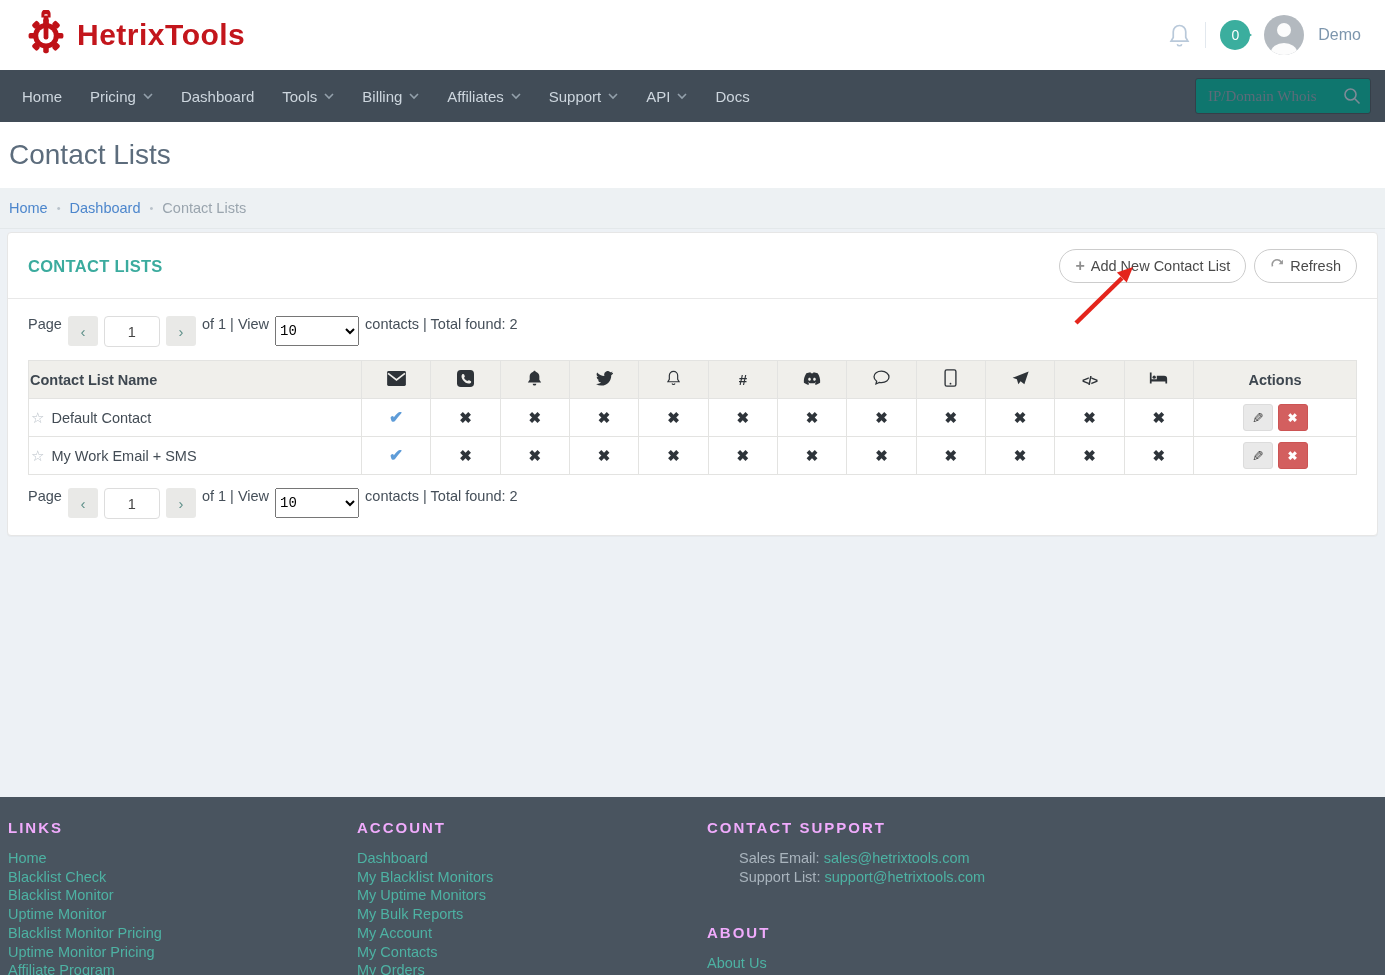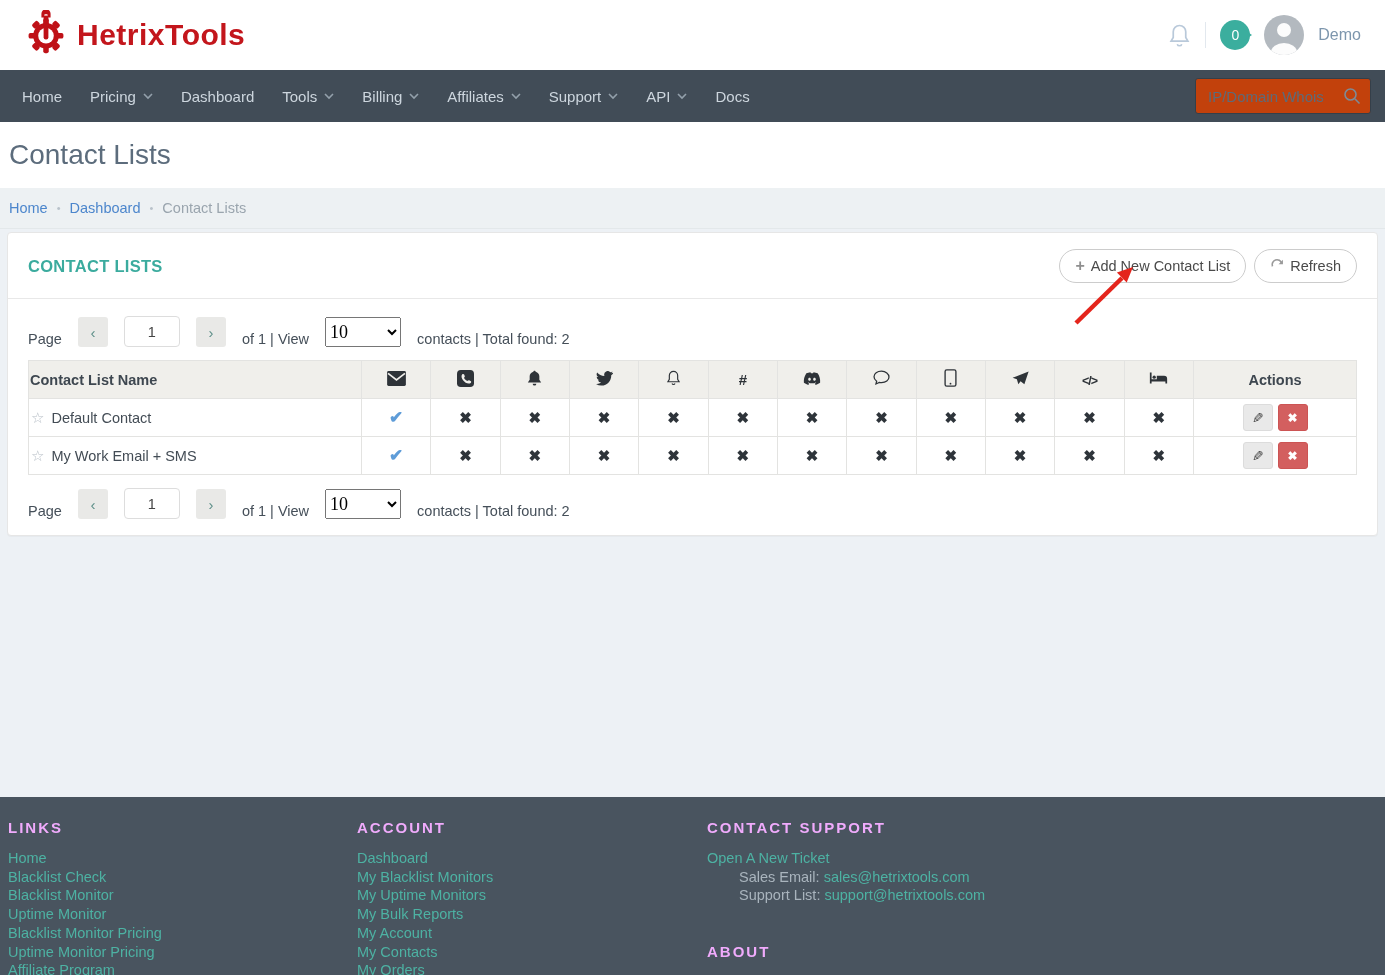--- a/index.html
+++ b/index.html
@@ -20,22 +20,22 @@
   .avatar::after { content:""; position:absolute; bottom:-6px; left:7px; width:26px; height:18px; border-radius:50% 50% 0 0; background:#fcfcfc; }
   .username { color:#7d96ad; font-size:16px; cursor:pointer; }
   .bell-btn { cursor:pointer; display:flex; align-items:center; }
 
   
   .nav { height:52px; background:#414c57; display:flex; align-items:center; justify-content:space-between; padding:0 8px; }
   .nav-items { display:flex; align-items:center; height:100%; }
   .nav-item { color:#cdd6de; font-size:15px; padding:0 14px; height:52px; display:flex; align-items:center; gap:7px; cursor:pointer; white-space:nowrap; }
   .nav-item .caret { display:flex; color:#93a0ab; }
   .nav-search { position:relative; margin-right:6px; }
-  .nav-search input { width:176px; height:36px; background:#c2410c; border:1px solid #353f49; border-radius:3px;
-                      color:#c3ccd4; padding:0 36px 0 12px; font-size:15px; font-family:Liberation Sans, sans-serif; }
+  .nav-search input { width:176px; height:36px; background:#0f766e; border:1px solid #353f49; border-radius:3px;
+                      color:#c3ccd4; padding:0 36px 0 12px; font-size:15px; font-family:Liberation Serif, serif; }
   .nav-search input::placeholder { color:#5d6b79; }
   .search-icon { position:absolute; right:10px; top:9px; cursor:pointer; display:flex; }
 
   
   .title-bar { height:66px; background:#fff; display:flex; align-items:center; padding:0 9px; }
   .page-title { font-size:28px; font-weight:300; color:#5c6c7c; }
   .breadcrumb-bar { height:41px; background:#edf1f3; border-bottom:1px solid #e3e8ea; display:flex; align-items:center; padding:0 9px; gap:9px; font-size:14.5px; }
   .bc-link { color:#4c86cc; cursor:pointer; }
   .bc-sep { color:#b9c2ca; font-size:11px; }
   .bc-current { color:#9aa5ae; }
@@ -44,28 +44,28 @@
   .content { background:#edf1f5; height:568px; padding:3px 7px 0; }
   .card { background:#fff; border:1px solid #e6e6e6; border-radius:4px; padding:16px 20px 14px; box-shadow:0 1px 1px rgba(0,0,0,.03); }
   .card-head { display:flex; justify-content:space-between; align-items:center; }
   .card-title { color:#3bab9e; font-size:16.5px; font-weight:700; letter-spacing:.3px; }
   .head-buttons { display:flex; gap:8px; }
   .btn-pill { display:inline-flex; align-items:center; gap:6px; height:34px; padding:0 15px; border:1px solid #ccc; border-radius:17px;
               background:#fff; color:#4a4a4a; font-size:14.5px; cursor:pointer; font-family:"Liberation Sans",sans-serif; }
   .btn-ic { color:#8f8f8f; font-weight:700; font-size:16px; line-height:1; }
   .card-divider { border:none; border-top:1px solid #e8e8e8; margin:15px -20px 0; }
 
-  .pager { display:flex; align-items:flex-end; gap:16px; font-size:14.5px; color:#454f59; }
+  .pager { display:flex; align-items:flex-start; gap:6px; font-size:14.5px; color:#454f59; }
   .pager.top { margin:17px 0 13px; }
   .pager.bottom { margin:13px 0 2px; }
   .pg-btn { width:30px; height:30px; background:#e9e9e7; border:none; border-radius:3px; color:#5d8f88; font-size:15px;
             display:flex; align-items:center; justify-content:center; cursor:pointer; }
   .pg-input { width:56px; height:31px; border:1px solid #ddd; border-radius:4px; text-align:center; font-size:14.5px; color:#444;
               font-family:"Liberation Sans",sans-serif; }
-  .pg-select { width:76px; height:30px; font-size:18px; font-family:Liberation Serif, serif; }
+  .pg-select { width:84px; height:30px; font-size:14px; font-family:Liberation Mono, monospace; }
 
   table { width:100%; border-collapse:collapse; table-layout:fixed; }
   th,td { border:1px solid #e3e3e1; text-align:center; }
   thead th { background:#f0efeb; height:38px; font-size:14.5px; color:#3e4750; }
   .th-name { text-align:left; padding-left:1px; }
   tbody td { height:38px; background:#fff; }
   .td-name { text-align:left; padding-left:2px; font-size:14.5px; color:#434c55; }
   .star { color:#b6bec6; margin-right:7px; font-size:15px; cursor:pointer; }
   .cell-check { color:#5e9cd8; font-size:17px; font-weight:700; }
   .cell-cross { color:#2e343a; font-size:15px; font-weight:700; }
@@ -379,21 +379,20 @@
         <a class="f-link">My Blacklist Monitors</a>
         <a class="f-link">My Uptime Monitors</a>
         <a class="f-link">My Bulk Reports</a>
         <a class="f-link">My Account</a>
         <a class="f-link">My Contacts</a>
         <a class="f-link">My Orders</a>
       </div>
   </div>
   <div class="f-col3">
     <div class="f-heading">CONTACT SUPPORT</div>
-    <a class="f-link">Open A New Ticket</a>
     <div class="f-row">
       <span>Sales Email:</span>
       <a class="f-link">sales@hetrixtools.com</a>
     </div>
     <div class="f-row">
       <span>Support List:</span>
       <a class="f-link">support@hetrixtools.com</a>
     </div>
     <div class="about-section">
       <div class="f-heading">ABOUT</div>

